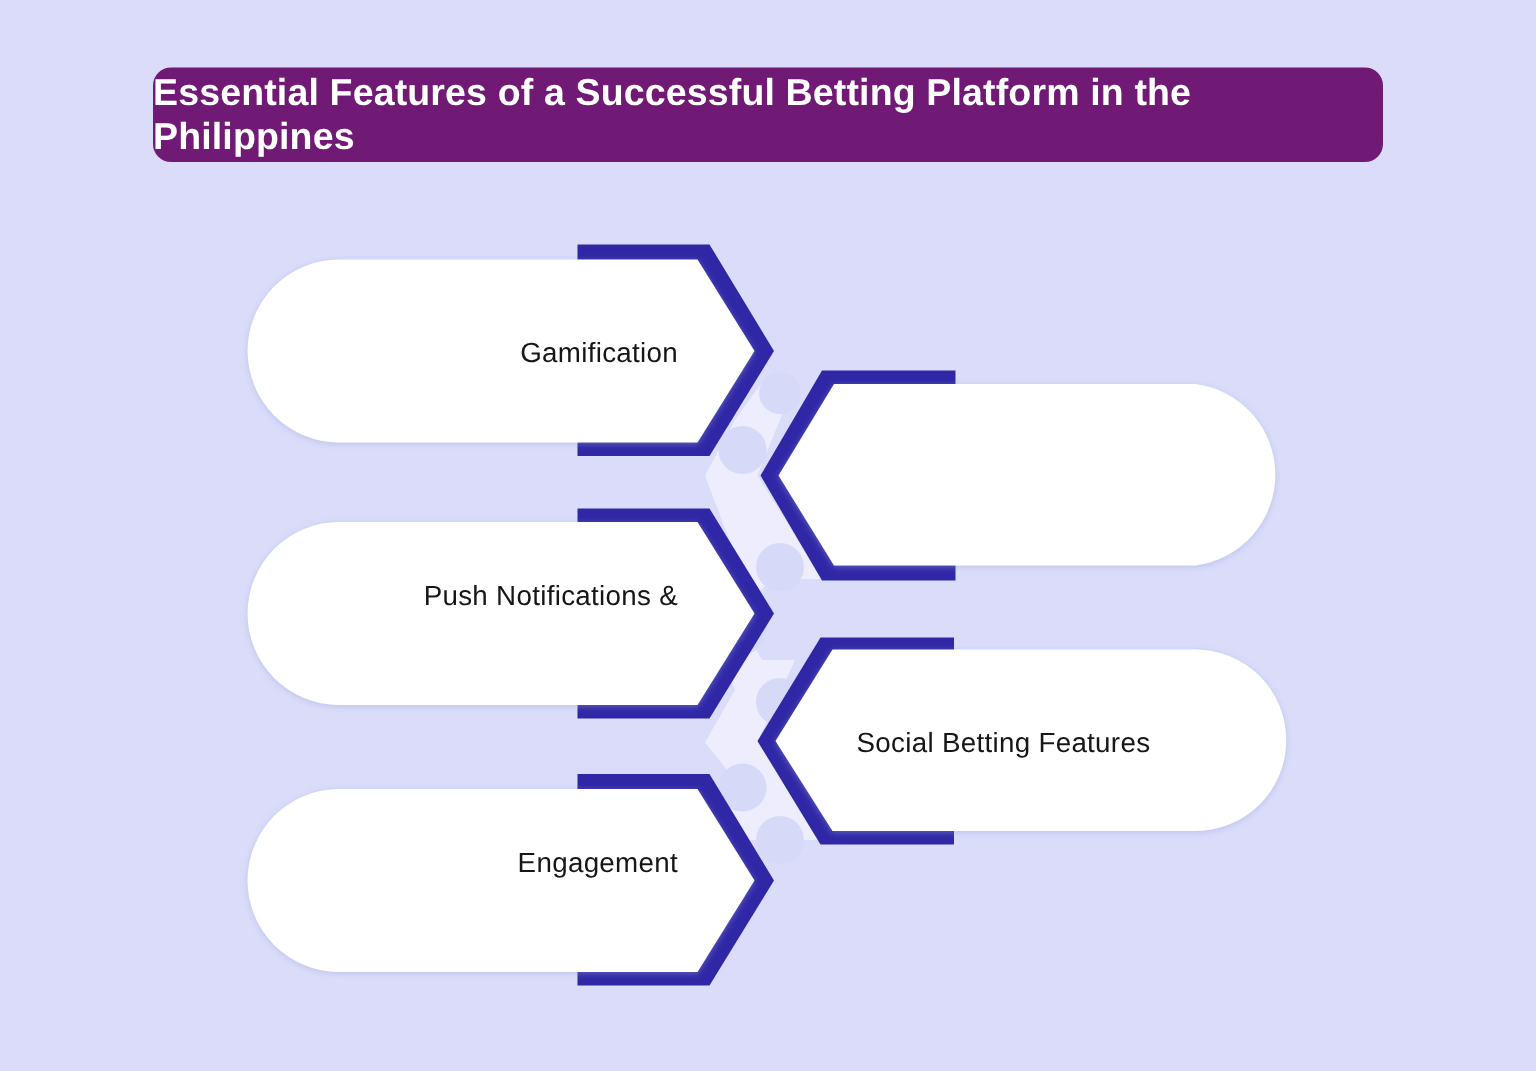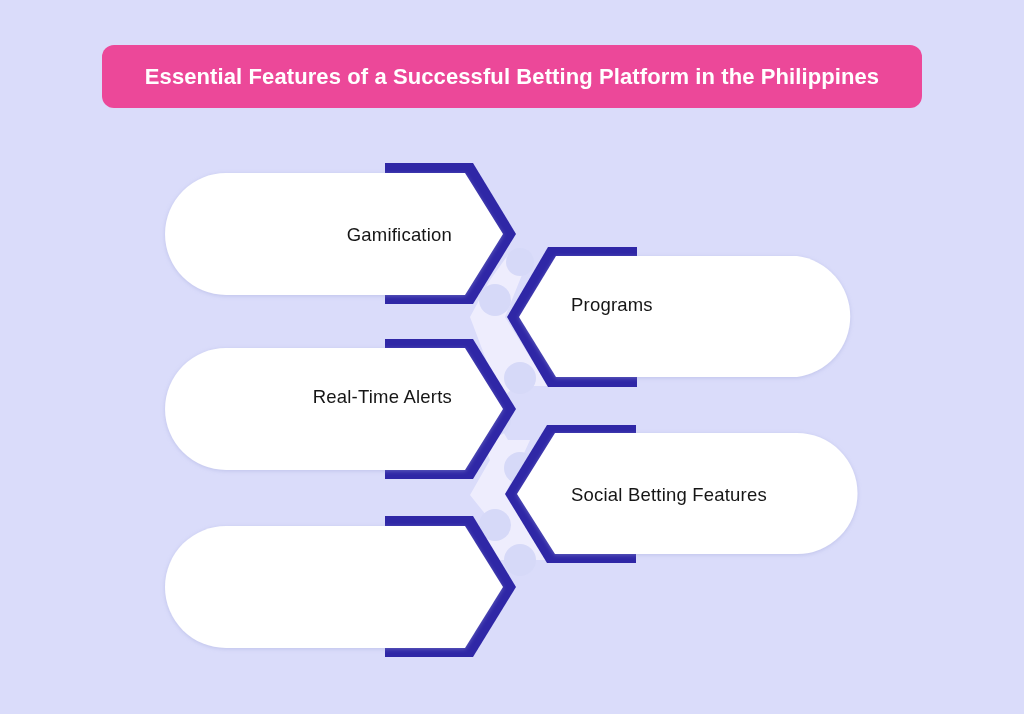--- a/index.html
+++ b/index.html
@@ -4,23 +4,23 @@
 <style>
   html, body { margin: 0; padding: 0; }
   body {
     width: 1024px; height: 714px; overflow: hidden;
     background: #dadcfa;
     font-family: "Liberation Sans", "DejaVu Sans", sans-serif;
     position: relative;
   }
   .title-bar {
     position: absolute; left: 102px; top: 45px; width: 820px; height: 63px;
-    background: #ec4899; border-radius: 12px;
+    background: #701a75; border-radius: 12px;
     display: flex; align-items: center; justify-content: center;
-    color: #ffffff; font-size: 22px; font-weight: bold; letter-spacing: 0.1px;
+    color: #ffffff; font-size: 25px; font-weight: bold; letter-spacing: 0.1px;
   }
   svg.diagram { position: absolute; left: 0; top: 0; }
   .label {
     position: absolute; color: #161616; font-size: 18.5px; line-height: 27px;
     letter-spacing: 0.2px;
   }
   .label.left { }
   .label.right { text-align: left; }
 </style>
 </head>
@@ -72,25 +72,25 @@
     <polygon points="385,516 473,516 516,587 473,657 385,657" fill="#2f27a6"></polygon>
     <path d="M226,526 L465,526 L503,587 L465,648 L226,648 A61,61 0 0 1 226,526 Z" fill="#ffffff" filter="url(#shadow)"></path>
   </g>
 </svg>
 
 <div class="label left" style="right:572px; top:221px;">
   <div>Gamification</div>
 </div>
 
 <div class="label right" style="left:571px; top:291px;">
-  <div>Programs</div>
 </div>
 
 <div class="label left" style="right:572px; top:383px;">
-  <div>Real-Time Alerts</div>
+  <div>Push Notifications &amp;</div>
 </div>
 
 <div class="label right" style="left:571px; top:481px;text-align:center;">
   <div>Social Betting Features</div>
 </div>
 
 <div class="label left" style="right:572px; top:561px;">
+  <div>Engagement</div>
 </div>
 
 </body></html>

